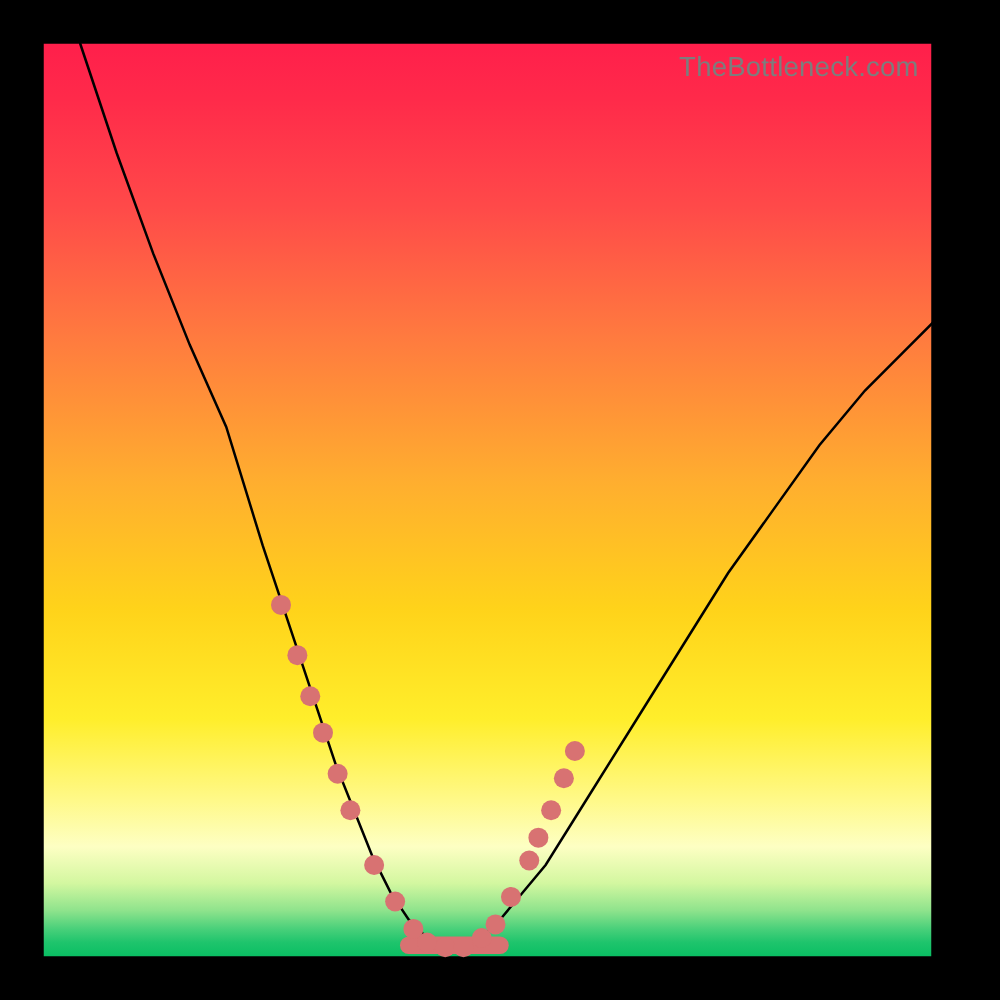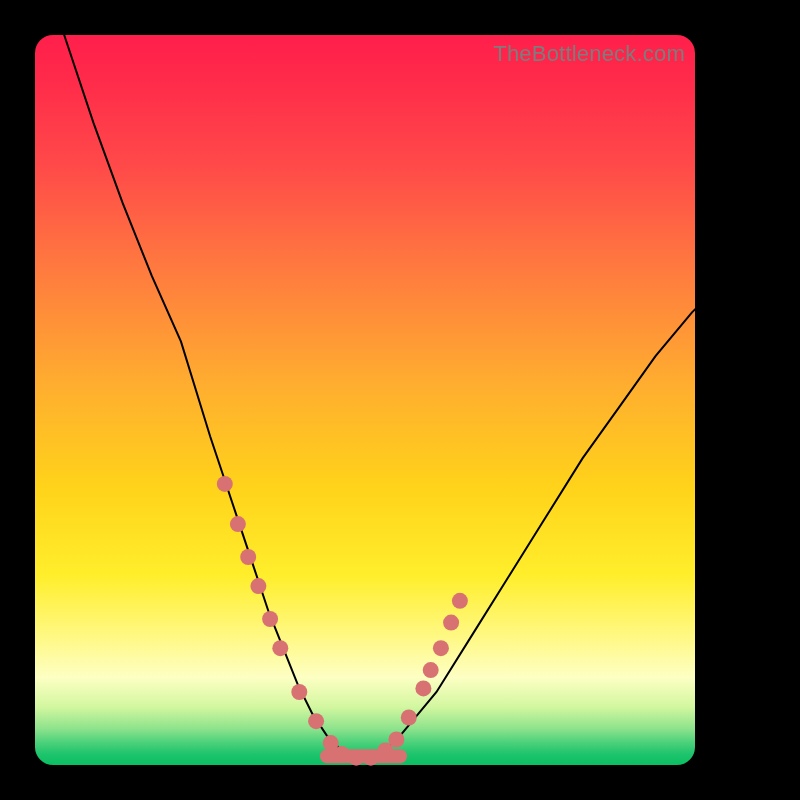--- a/index.html
+++ b/index.html
@@ -14,41 +14,40 @@
   .outer {
     position: relative;
     width: 800px;
     height: 800px;
     background: #000;
   }
   .plot {
     position: absolute;
     left: 35px;
     top: 35px;
-    width: 660px;
+    width: 710px;
     height: 730px;
     
     background: linear-gradient(
       to bottom,
       #ff1f4b 0%,
       #ff2a4a 6%,
       #ff4a49 18%,
       #ff7a3f 32%,
       #ffae2f 48%,
       #ffd31a 62%,
       #ffee2b 74%,
       #fff98a 83%,
       #fdffc3 88%,
       #d3f7a0 92%,
       #8ee38c 95%,
       #49d07a 97%,
       #1ec46c 98.5%,
       #0abf63 100%
     );
-    border-radius: 18px;
   }
   .watermark {
     position: absolute;
     top: 6px;
     right: 10px;
     color: #7d7d7d;
     font-size: 22px;
     font-weight: 500;
     letter-spacing: 0.2px;
     user-select: none;

